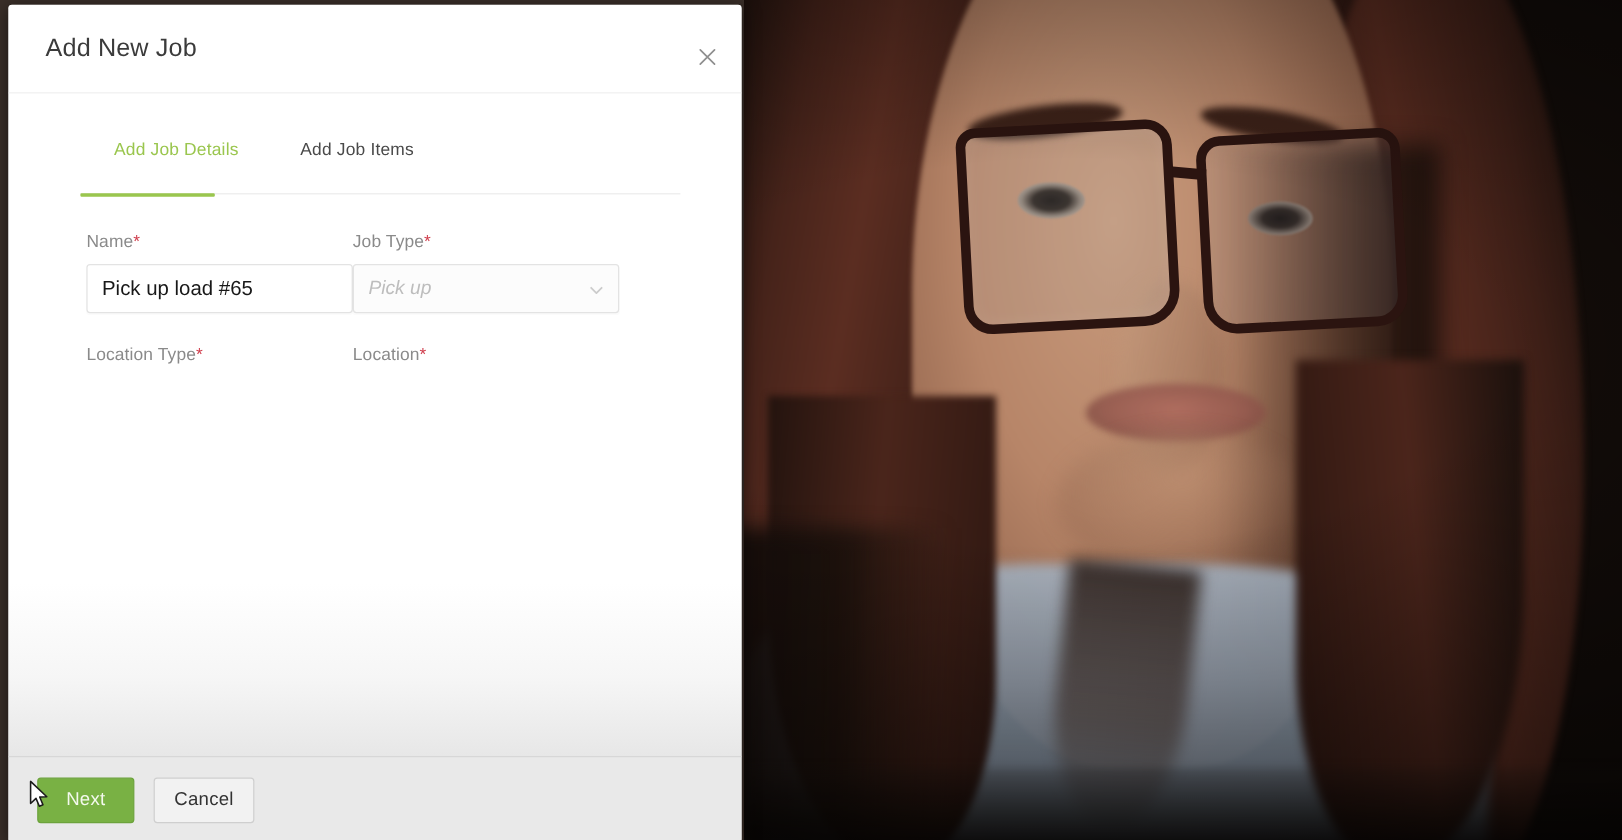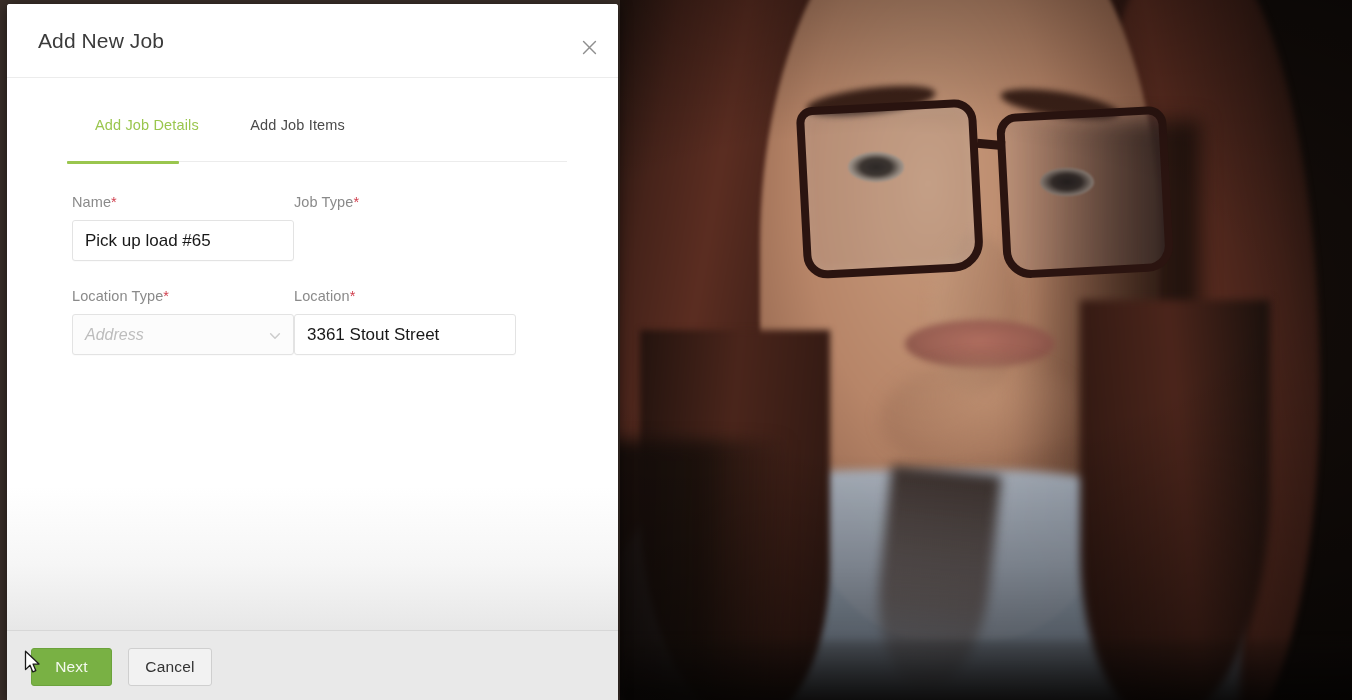--- a/index.html
+++ b/index.html
@@ -439,43 +439,40 @@
 
           <div class="field">
             <div class="flabel"><span>Name</span><span class="req">*</span></div>
             <div class="ctl">
               <span class="val">Pick up load #65</span>
             </div>
           </div>
 
           <div class="field">
             <div class="flabel"><span>Job Type</span><span class="req">*</span></div>
-          </div>
-
-        </div>
-
-        <div class="row">
-
-          <div class="field">
-            <div class="flabel"><span>Location Type</span><span class="req">*</span></div>
             <div class="ctl select">
-              <span class="ph">Address</span>
+              <span class="ph">Pick up</span>
               <span class="chev">
                 <svg viewBox="0 0 16 16" width="14" height="14" aria-hidden="true">
                   <path d="M3 5.5 L8 10.5 L13 5.5" stroke="#cccccc" stroke-width="1.7" fill="none" stroke-linecap="round" stroke-linejoin="round"></path>
                 </svg>
               </span>
             </div>
           </div>
 
+        </div>
+
+        <div class="row">
+
+          <div class="field">
+            <div class="flabel"><span>Location Type</span><span class="req">*</span></div>
+          </div>
+
           <div class="field">
             <div class="flabel"><span>Location</span><span class="req">*</span></div>
-            <div class="ctl">
-              <span class="val">3361  Stout Street</span>
-            </div>
           </div>
 
         </div>
 
         <div class="field wide">
         </div>
 
       </div>
     </div>
 

